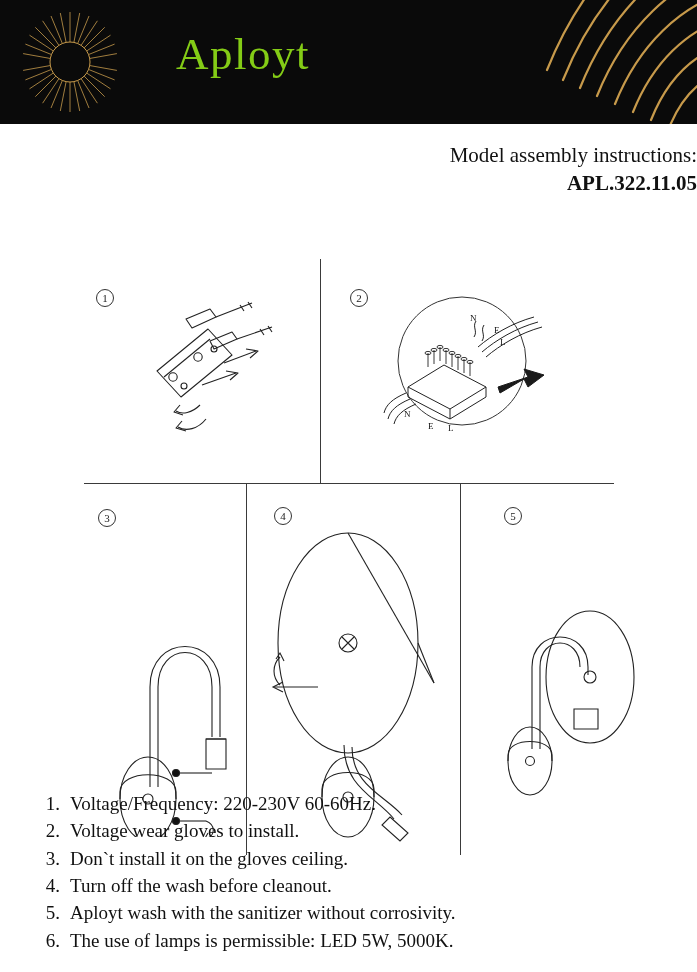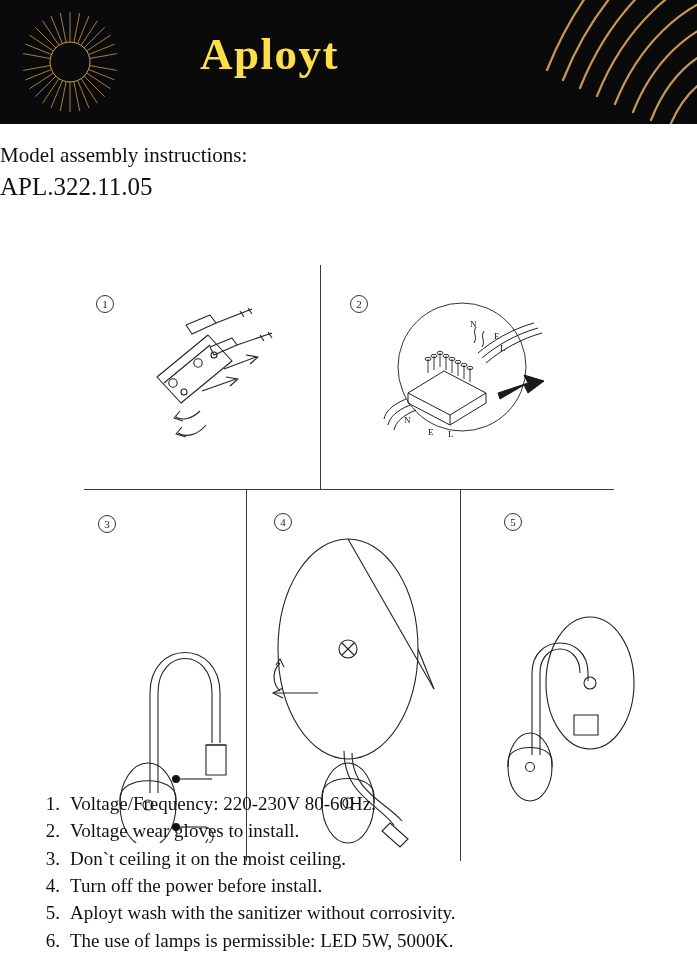--- a/index.html
+++ b/index.html
@@ -39,38 +39,38 @@
     width: 300px;
     height: 260px;
   }
   .brand {
     position: absolute;
     left: 176px;
     top: 28px;
     font-family: "Liberation Serif", serif;
     font-size: 45px;
     letter-spacing: 1.5px;
-    color: #fde047;
-    font-weight: 700;
-    margin-left: 24px;
+    color: #84cc16;
+    font-weight: 400;
   }
 
   
   .title-block {
-    text-align: left;
+    text-align: right;
     margin-top: 18px;
     line-height: 1.32;
   }
   .title-line1 {
     font-size: 21px;
     color: #111;
   }
   .title-line2 {
-    font-size: 25px;
+    font-size: 21px;
     color: #111;
+    font-weight: bold;
   }
 
   
   .grid-wrap {
     position: relative;
     width: 697px;
     height: 578px;
     margin-top: 10px;
   }
   .rule {
@@ -332,33 +332,33 @@
       <ellipse cx="32" cy="238" rx="22" ry="34"></ellipse>
       <path d="M10 238 L10 232 C 10 214, 54 214, 54 232 L54 238"></path>
       <circle cx="32" cy="238" r="4.5"></circle>
     </g>
   </svg>
 </div>
 
 <div class="notes">
   <div class="note-row">
     <span class="note-idx">1.</span>
-    <span class="note-txt">Voltage/Frequency: 220-230V 80-60Hz.</span>
+    <span class="note-txt">Voltage/Frequency: 220-230V 60-60Hz.</span>
   </div>
   <div class="note-row">
     <span class="note-idx">2.</span>
     <span class="note-txt">Voltage wear gloves to install.</span>
   </div>
   <div class="note-row">
     <span class="note-idx">3.</span>
-    <span class="note-txt">Don`t ceiling it on the moist ceiling.</span>
+    <span class="note-txt">Don`t install it on the gloves ceiling.</span>
   </div>
   <div class="note-row">
     <span class="note-idx">4.</span>
-    <span class="note-txt">Turn off the power before install.</span>
+    <span class="note-txt">Turn off the wash before cleanout.</span>
   </div>
   <div class="note-row">
     <span class="note-idx">5.</span>
     <span class="note-txt">Aployt wash with the sanitizer without corrosivity.</span>
   </div>
   <div class="note-row">
     <span class="note-idx">6.</span>
     <span class="note-txt">The use of lamps is permissible: LED 5W, 5000K.</span>
   </div>
 </div>

